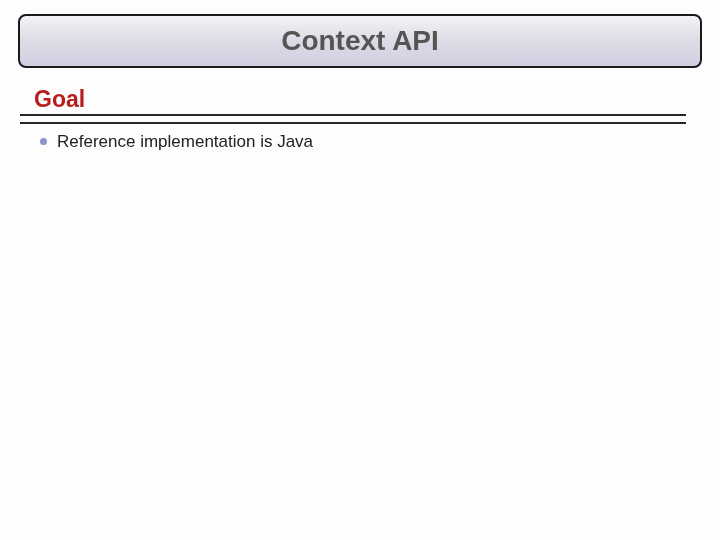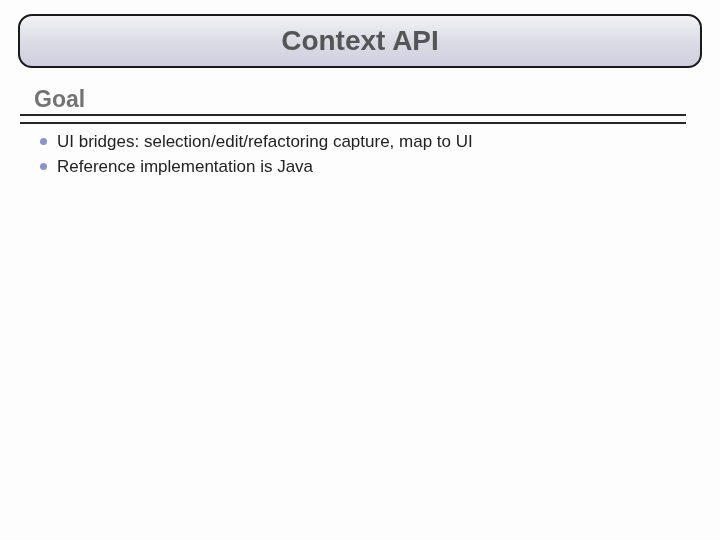--- a/index.html
+++ b/index.html
@@ -2,30 +2,30 @@
 <html><head>
   <meta charset="utf-8">
   <style>
     * { margin:0; padding:0; box-sizing:border-box; }
     html,body { width:720px; height:540px; background:#fdfdfd; font-family:Verdana, Arial, sans-serif; }
     .slide { width:720px; height:540px; position:relative; }
     .title-bar {
       margin:14px 18px 0 18px;
       height:54px;
       border:2px solid #1a1a1a;
-      border-radius:14px;
+      border-radius:8px;
       background:linear-gradient(to bottom,#f2f2f6 0%,#dcdce6 50%,#cfcfe0 100%);
       display:flex; align-items:center; justify-content:center;
     }
     .title-bar span {
       font-size:28px; font-weight:bold; color:#555;
     }
     .body { padding:12px 34px 0 34px; position:relative; }
     .sec-head {
-      font-size:23px; font-weight:bold; color:#737373;
+      font-size:23px; font-weight:bold; color:#b91c1c;
       padding-bottom:1px;
       margin-top:6px;
     }
     .rule { height:2px; background:#000; opacity:.85; margin:0 0 6px -14px; width:calc(100% + 14px); }
     ul { list-style:none; margin:4px 0 14px 6px; }
     li {
       font-size:17px; color:#222; line-height:1.45;
       display:flex; align-items:flex-start;
     }
     li .dot {
@@ -44,22 +44,18 @@
 
   <div class="body">
 
     <div class="sec-head">Goal</div>
     <div class="rule"></div>
 
     <div class="rule"></div>
     <ul>
       <li>
         <span class="dot"></span>
-        <span class="txt">UI bridges: selection/edit/refactoring capture, map to UI</span>
-      </li>
-      <li>
-        <span class="dot"></span>
         <span class="txt">Reference implementation is Java</span>
       </li>
     </ul>
 
   </div>
 </div>
 
 </body></html>

